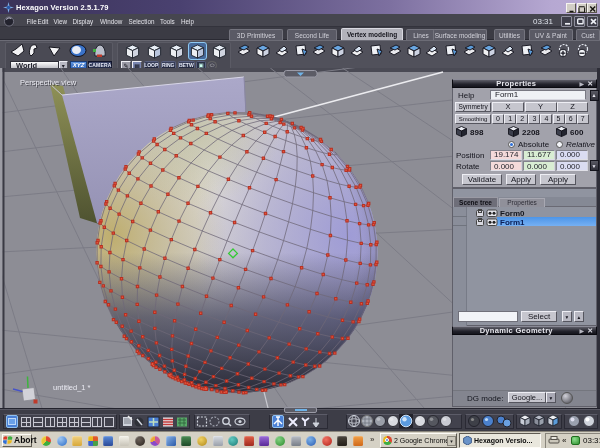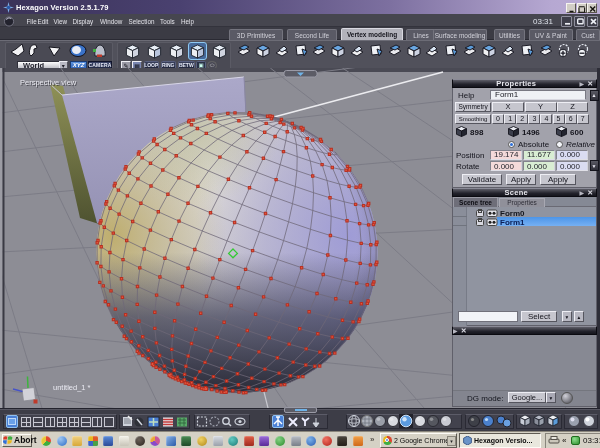--- a/index.html
+++ b/index.html
@@ -68,21 +68,21 @@
         <polygon points="14,1 16,8 10,13 3,9 8,6"></polygon>
         <path d="M22 6c0-3 3-5 6-4l1 3-3 1 0 4-3 3c-2-1-2-5-1-7z"></path>
         <polygon points="41,4 52,5 46,13"></polygon>
       </g>
       <ellipse cx="70" cy="7.5" rx="8" ry="6" fill="#3a72c8" stroke="#10101a"></ellipse>
       <ellipse cx="68.5" cy="7" rx="4.5" ry="4" fill="#e8ecf4"></ellipse>
       <path d="M87 13c-1-6 2-11 5-11s6 5 5 11z" fill="#b9bdc9" stroke="#20222c"></path>
       <rect x="85" y="6" width="3" height="3" fill="#3fae3f"></rect>
       <rect x="89" y="11.5" width="5" height="2.5" fill="#c03a2a"></rect>
     </svg>
-    <div style="position:absolute;left:17px;top:60.5px;width:49px;height:9px;background:linear-gradient(#fdfdfd,#b8b8c0);border:1px solid #2e2e38;display:flex;align-items:center;font-size:7.5px;font-weight:bold;color:#23232e;padding-left:5px;">World</div>
+    <div style="position:absolute;left:10px;top:60.5px;width:49px;height:9px;background:linear-gradient(#fdfdfd,#b8b8c0);border:1px solid #2e2e38;display:flex;align-items:center;font-size:7.5px;font-weight:bold;color:#23232e;padding-left:5px;">World</div>
     <div style="position:absolute;left:58.5px;top:60.5px;width:9.5px;height:9px;background:#b8b8c2;border-top:1px solid #eeeef4;border-left:1px solid #eeeef4;border-right:1px solid #55555e;border-bottom:1px solid #55555e;box-sizing:border-box;display:flex;align-items:center;justify-content:center;font-size:6px;color:#22222c;">▾</div>
     <div style="position:absolute;left:70px;top:60.5px;width:17px;height:9px;background:linear-gradient(#5a92e0,#2f62b4);border:1px solid #1a3a70;display:flex;align-items:center;justify-content:center;font-size:6px;font-weight:bold;font-style:italic;color:#fff;">XYZ</div>
     <div style="position:absolute;left:88px;top:60.5px;width:24px;height:9px;background:linear-gradient(#3a4468,#1d2440);border:1px solid #10142a;display:flex;align-items:center;justify-content:center;font-size:5px;font-weight:bold;color:#e8ecf8;letter-spacing:0.2px;">CAMERA</div>
     <div style="position:absolute;left:117px;top:41.5px;width:114px;height:28px;background:#4a4a54;border:1px solid #68687299;border-radius:2px;"></div>
     <div style="position:absolute;left:125px;top:43.5px;width:15px;height:15px;"><svg width="15" height="15" viewBox="0 0 16 16">
         <polygon points="8,1 14.5,4 8,7 1.5,4" fill="#e8eef6" stroke="#20242e" stroke-width="1"></polygon>
         <polygon points="1.5,4 8,7 8,15 1.5,12" fill="#eceef2" stroke="#20242e" stroke-width="1"></polygon>
         <polygon points="14.5,4 8,7 8,15 14.5,12" fill="#d0d4e0" stroke="#20242e" stroke-width="1"></polygon>
       </svg></div>
     <div style="position:absolute;left:147px;top:43.5px;width:15px;height:15px;"><svg width="15" height="15" viewBox="0 0 16 16">
@@ -309,21 +309,21 @@
       <polygon points="6,0.5 11.5,3 6,5.5 0.5,3" fill="#e8eaf0" stroke="#14141c"></polygon>
       <polygon points="0.5,3 6,5.5 6,11.5 0.5,9" fill="#3c3f4c" stroke="#14141c"></polygon>
       <polygon points="11.5,3 6,5.5 6,11.5 11.5,9" fill="#22242e" stroke="#14141c"></polygon>
     </svg>
     <div style="position:absolute;left:470px;top:127.5px;font-size:8px;line-height:10px;color:#14141c;white-space:nowrap;font-weight:bold">898</div>
     <svg style="position:absolute;left:508px;top:126px" width="11" height="11" viewBox="0 0 12 12">
       <polygon points="6,0.5 11.5,3 6,5.5 0.5,3" fill="#e8eaf0" stroke="#14141c"></polygon>
       <polygon points="0.5,3 6,5.5 6,11.5 0.5,9" fill="#3c3f4c" stroke="#14141c"></polygon>
       <polygon points="11.5,3 6,5.5 6,11.5 11.5,9" fill="#22242e" stroke="#14141c"></polygon>
     </svg>
-    <div style="position:absolute;left:522px;top:127.5px;font-size:8px;line-height:10px;color:#14141c;white-space:nowrap;font-weight:bold">1496</div>
+    <div style="position:absolute;left:522px;top:127.5px;font-size:8px;line-height:10px;color:#14141c;white-space:nowrap;font-weight:bold">2208</div>
     <svg style="position:absolute;left:556px;top:126px" width="11" height="11" viewBox="0 0 12 12">
       <polygon points="6,0.5 11.5,3 6,5.5 0.5,3" fill="#e8eaf0" stroke="#14141c"></polygon>
       <polygon points="0.5,3 6,5.5 6,11.5 0.5,9" fill="#3c3f4c" stroke="#14141c"></polygon>
       <polygon points="11.5,3 6,5.5 6,11.5 11.5,9" fill="#22242e" stroke="#14141c"></polygon>
     </svg>
     <div style="position:absolute;left:570px;top:127.5px;font-size:8px;line-height:10px;color:#14141c;white-space:nowrap;font-weight:bold">600</div>
     <div style="position:absolute;left:508px;top:140.5px;width:7px;height:7px;background:#f4f6fa;border:1px solid #555;border-radius:50%;"></div>
     <div style="position:absolute;left:510px;top:142.5px;width:3px;height:3px;background:#2d6fd8;border-radius:50%;"></div>
     <div style="position:absolute;left:518px;top:139.5px;font-size:8px;line-height:10px;color:#14141c;white-space:nowrap;">Absolute</div>
     <div style="position:absolute;left:556px;top:140.5px;width:7px;height:7px;background:#f4f6fa;border:1px solid #555;border-radius:50%;"></div>
@@ -335,25 +335,20 @@
     <div style="position:absolute;left:456px;top:162px;font-size:8px;line-height:10px;color:#14141c;white-space:nowrap;">Rotate</div>
     <div style="position:absolute;left:490px;top:161px;width:32px;height:10px;background:#f4dada;border:1px solid #83838d;border-bottom-color:#e0e0e8;border-right-color:#d4d4dc;display:flex;align-items:center;font-size:8px;color:#26262e;padding-left:3px;">0.000</div>
     <div style="position:absolute;left:523px;top:161px;width:32px;height:10px;background:#d9edd3;border:1px solid #83838d;border-bottom-color:#e0e0e8;border-right-color:#d4d4dc;display:flex;align-items:center;font-size:8px;color:#26262e;padding-left:3px;">0.000</div>
     <div style="position:absolute;left:556px;top:161px;width:32px;height:10px;background:#dadcf2;border:1px solid #83838d;border-bottom-color:#e0e0e8;border-right-color:#d4d4dc;display:flex;align-items:center;font-size:8px;color:#26262e;padding-left:3px;">0.000</div>
     <div style="position:absolute;left:589.5px;top:89.5px;width:9px;height:11px;background:linear-gradient(#5a5a64,#2e2e38);border:1px solid #15151d;display:flex;align-items:center;justify-content:center;font-size:5px;color:#e8e8f0;">▲</div>
     <div style="position:absolute;left:589.5px;top:160px;width:9px;height:11px;background:linear-gradient(#5a5a64,#2e2e38);border:1px solid #15151d;display:flex;align-items:center;justify-content:center;font-size:5px;color:#e8e8f0;">▼</div>
     <div style="position:absolute;left:462px;top:173.5px;width:40px;height:11px;background:#c6c6ce;border-top:1px solid #eeeef4;border-left:1px solid #eeeef4;border-right:1px solid #55555e;border-bottom:1px solid #55555e;box-sizing:border-box;display:flex;align-items:center;justify-content:center;font-size:8px;color:#14141c;">Validate</div>
     <div style="position:absolute;left:506px;top:173.5px;width:30px;height:11px;background:#c6c6ce;border-top:1px solid #eeeef4;border-left:1px solid #eeeef4;border-right:1px solid #55555e;border-bottom:1px solid #55555e;box-sizing:border-box;display:flex;align-items:center;justify-content:center;font-size:8px;color:#14141c;">Apply</div>
     <div style="position:absolute;left:540px;top:173.5px;width:36px;height:11px;background:#c6c6ce;border-top:1px solid #eeeef4;border-left:1px solid #eeeef4;border-right:1px solid #55555e;border-bottom:1px solid #55555e;box-sizing:border-box;display:flex;align-items:center;justify-content:center;font-size:8px;color:#14141c;">Apply</div>
     <div style="position:absolute;left:452px;top:188px;width:145px;height:138px;background:#9094a0;border:1px solid #60606a;"></div>
-    <div style="position:absolute;left:452px;top:188px;width:145px;height:9px;background:linear-gradient(#5e5e68,#23232c 60%,#14141c);border:1px solid #0a0a10;border-top:1px solid #8a8a96;box-sizing:border-box;display:flex;align-items:center">
-      <span style="flex:1;text-align:center;font-size:7.5px;font-weight:bold;color:#e8e8ee;letter-spacing:0.3px">Scene</span>
-      <span style="font-size:6px;color:#b8b8c2;margin-right:3px">▶</span>
-      <span style="font-size:7px;color:#d8d8e0;margin-right:3px;font-weight:bold">✕</span>
-    </div>
     <div style="position:absolute;left:453px;top:197px;width:143px;height:10px;background:#858995;border-bottom:1px solid #6a6a74;"></div>
     <div style="position:absolute;left:453px;top:197px;width:45px;height:10px;background:#6e6e79;border:1px solid #9a9aa4;border-bottom:none;display:flex;align-items:center;justify-content:center;font-size:6.5px;font-weight:bold;color:#0e0e14;">Scene tree</div>
     <div style="position:absolute;left:499px;top:197.5px;width:46px;height:9.5px;background:#90909a;border:1px solid #a8a8b2;border-bottom:none;display:flex;align-items:center;justify-content:center;font-size:6.5px;color:#2e2e38;">Properties</div>
     <div style="position:absolute;left:453px;top:207px;width:14px;height:119px;background:#8a8e9a;border-right:1px solid #777b87;"></div>
     <div style="position:absolute;left:453px;top:215.5px;width:14px;height:1px;background:#70747e;"></div>
     <div style="position:absolute;left:453px;top:224.5px;width:14px;height:1px;background:#70747e;"></div>
     <svg style="position:absolute;left:476px;top:209px" width="22" height="8" viewBox="0 0 22 8">
       <rect x="0.5" y="1.5" width="7" height="6" rx="1" fill="#d8d8e0" stroke="#444"></rect>
       <rect x="2.5" y="0.5" width="3" height="3" fill="none" stroke="#444"></rect>
       <rect x="11" y="1" width="10" height="6.5" rx="1.5" fill="#e8e8ee" stroke="#444"></rect>
@@ -369,20 +364,21 @@
       <circle cx="14" cy="4.2" r="1.5" fill="#222"></circle>
       <circle cx="18" cy="4.2" r="1.5" fill="#222"></circle>
     </svg>
     <div style="position:absolute;left:500px;top:217.5px;font-size:8px;line-height:10px;color:#0a1e55;white-space:nowrap;font-weight:bold">Form1</div>
     <div style="position:absolute;left:458px;top:311px;width:60px;height:11px;background:#f2f4f8;border:1px solid #70707a;"></div>
     <div style="position:absolute;left:521px;top:311px;width:36px;height:11px;background:#c6c6ce;border-top:1px solid #eeeef4;border-left:1px solid #eeeef4;border-right:1px solid #55555e;border-bottom:1px solid #55555e;box-sizing:border-box;display:flex;align-items:center;justify-content:center;font-size:8px;color:#14141c;">Select</div>
     <div style="position:absolute;left:562px;top:311px;width:10px;height:11px;background:#b8b8c2;border-top:1px solid #eeeef4;border-left:1px solid #eeeef4;border-right:1px solid #55555e;border-bottom:1px solid #55555e;box-sizing:border-box;display:flex;align-items:center;justify-content:center;font-size:5.5px;color:#14141c;">▾</div>
     <div style="position:absolute;left:574px;top:311px;width:10px;height:11px;background:#b8b8c2;border-top:1px solid #eeeef4;border-left:1px solid #eeeef4;border-right:1px solid #55555e;border-bottom:1px solid #55555e;box-sizing:border-box;display:flex;align-items:center;justify-content:center;font-size:5.5px;color:#14141c;">▴</div>
     <div style="position:absolute;left:452px;top:326px;width:145px;height:81px;background:#878993;border:1px solid #60606a;"></div>
     <div style="position:absolute;left:452px;top:326px;width:145px;height:9px;background:linear-gradient(#5e5e68,#23232c 60%,#14141c);border:1px solid #0a0a10;border-top:1px solid #8a8a96;box-sizing:border-box;display:flex;align-items:center">
+      <span style="flex:1;text-align:center;font-size:7.5px;font-weight:bold;color:#e8e8ee;letter-spacing:0.3px">Dynamic Geometry</span>
       <span style="font-size:6px;color:#b8b8c2;margin-right:3px">▶</span>
       <span style="font-size:7px;color:#d8d8e0;margin-right:3px;font-weight:bold">✕</span>
     </div>
     <div style="position:absolute;left:453px;top:390px;width:143px;height:16px;background:#83858f;border-top:1px solid #74767e;"></div>
     <div style="position:absolute;left:467px;top:393.5px;font-size:8px;line-height:10px;color:#14161e;white-space:nowrap;">DG mode:</div>
     <div style="position:absolute;left:508px;top:392px;width:38px;height:11px;background:#c6c6ce;border-top:1px solid #eeeef4;border-left:1px solid #eeeef4;border-right:1px solid #55555e;border-bottom:1px solid #55555e;box-sizing:border-box;display:flex;align-items:center;justify-content:center;font-size:7.5px;color:#14141c;">Google...</div>
     <div style="position:absolute;left:546px;top:392px;width:10px;height:11px;background:#a8a8b4;border-top:1px solid #eeeef4;border-left:1px solid #eeeef4;border-right:1px solid #55555e;border-bottom:1px solid #55555e;box-sizing:border-box;display:flex;align-items:center;justify-content:center;font-size:5.5px;color:#14141c;">▾</div>
     <div style="position:absolute;left:561px;top:391.5px;width:12px;height:12px;background:radial-gradient(circle at 35% 30%,#d0d0d8,#707078 70%,#50505a);border-radius:50%;border:1px solid #555;"></div>
     <div style="position:absolute;left:0px;top:408px;width:600px;height:23px;background:#3d3d47;border-top:1px solid #23232d;"></div>
     <div style="position:absolute;left:0px;top:409px;width:600px;height:1px;background:#565661;"></div>

